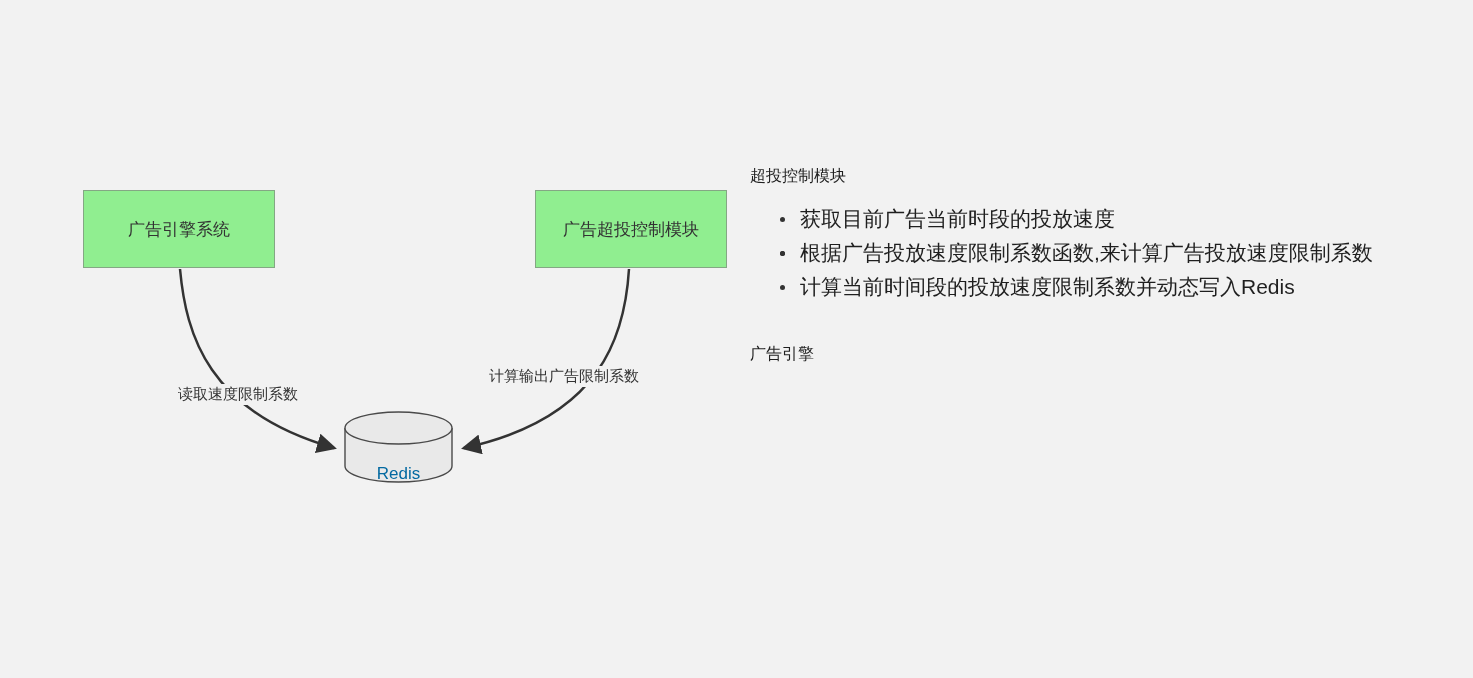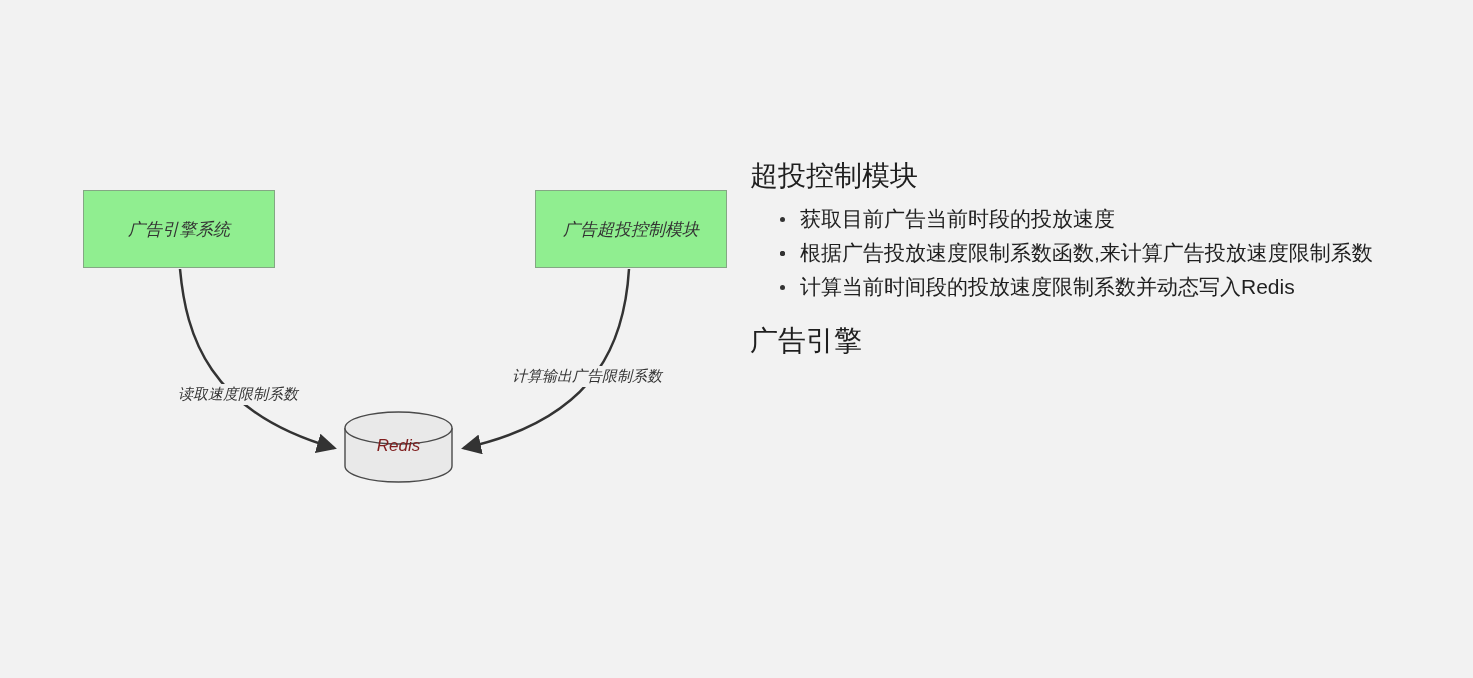--- a/index.html
+++ b/index.html
@@ -13,65 +13,65 @@
   }
   *{margin:0;padding:0;box-sizing:border-box;}
   html,body{width:1473px;height:678px;}
   body{
     background:var(--background);
     font-family:"Liberation Sans","DejaVu Sans",sans-serif;
     color:var(--text);
     position:relative;
     overflow:hidden;
   }
-  .stage{position:absolute;inset:0;font-style:italic;}
+  .stage{position:absolute;inset:0;}
   svg.edges{position:absolute;left:0;top:0;width:1473px;height:678px;}
   svg.edges path.edge{fill:none;stroke:var(--arrow);stroke-width:2.5px;}
   svg.edges .arrowhead{fill:var(--arrow);}
   svg.edges .cyl{fill:var(--db_fill);stroke:var(--db_border);stroke-width:1.4px;}
 
   .node{
     position:absolute;
     width:192px;height:78px;
     background:var(--node_fill);
     border:1px solid var(--node_border);
     display:flex;align-items:center;justify-content:center;
     font-size:17px;color:#333;
     text-align:center;
   }
   .node-left{left:83px;top:190px;}
   .node-right{left:535px;top:190px;justify-content:center;}
 
   .db-label{
-    position:absolute;left:345px;top:436px;width:107px;
-    text-align:center;font-size:17px;color:#7f1d1d;
+    position:absolute;left:345px;top:464px;width:107px;
+    text-align:center;font-size:17px;color:#0369a1;
   }
 
   .edge-label{
     position:absolute;
     font-size:15px;color:#333;
     background:var(--background);
     padding:1px 3px;
     white-space:nowrap;
   }
   .edge-label-left{left:149px;top:384px;margin-left:26px;}
-  .edge-label-right{left:509px;top:366px;}
+  .edge-label-right{left:486px;top:366px;}
 
   .notes{
     position:absolute;left:750px;top:118px;width:648px;
     color:#1f1f1f;
   }
   .notes-title{
     font-size:22px;font-weight:bold;line-height:28px;color:#111;
   }
   .notes h2{
-    font-size:28px;font-weight:normal;line-height:28px;
+    font-size:16px;font-weight:normal;line-height:28px;
   }
   .sec-1 h2{margin-top:44px;}
-  .sec-2 h2{margin-top:23px;}
+  .sec-2 h2{margin-top:36px;}
   .notes ul{
     list-style:none;margin-top:12px;
   }
   .notes li{
     position:relative;
     padding-left:50px;
     font-size:21px;line-height:34px;
     overflow-wrap:break-word;
   }
   .notes li .dot{

